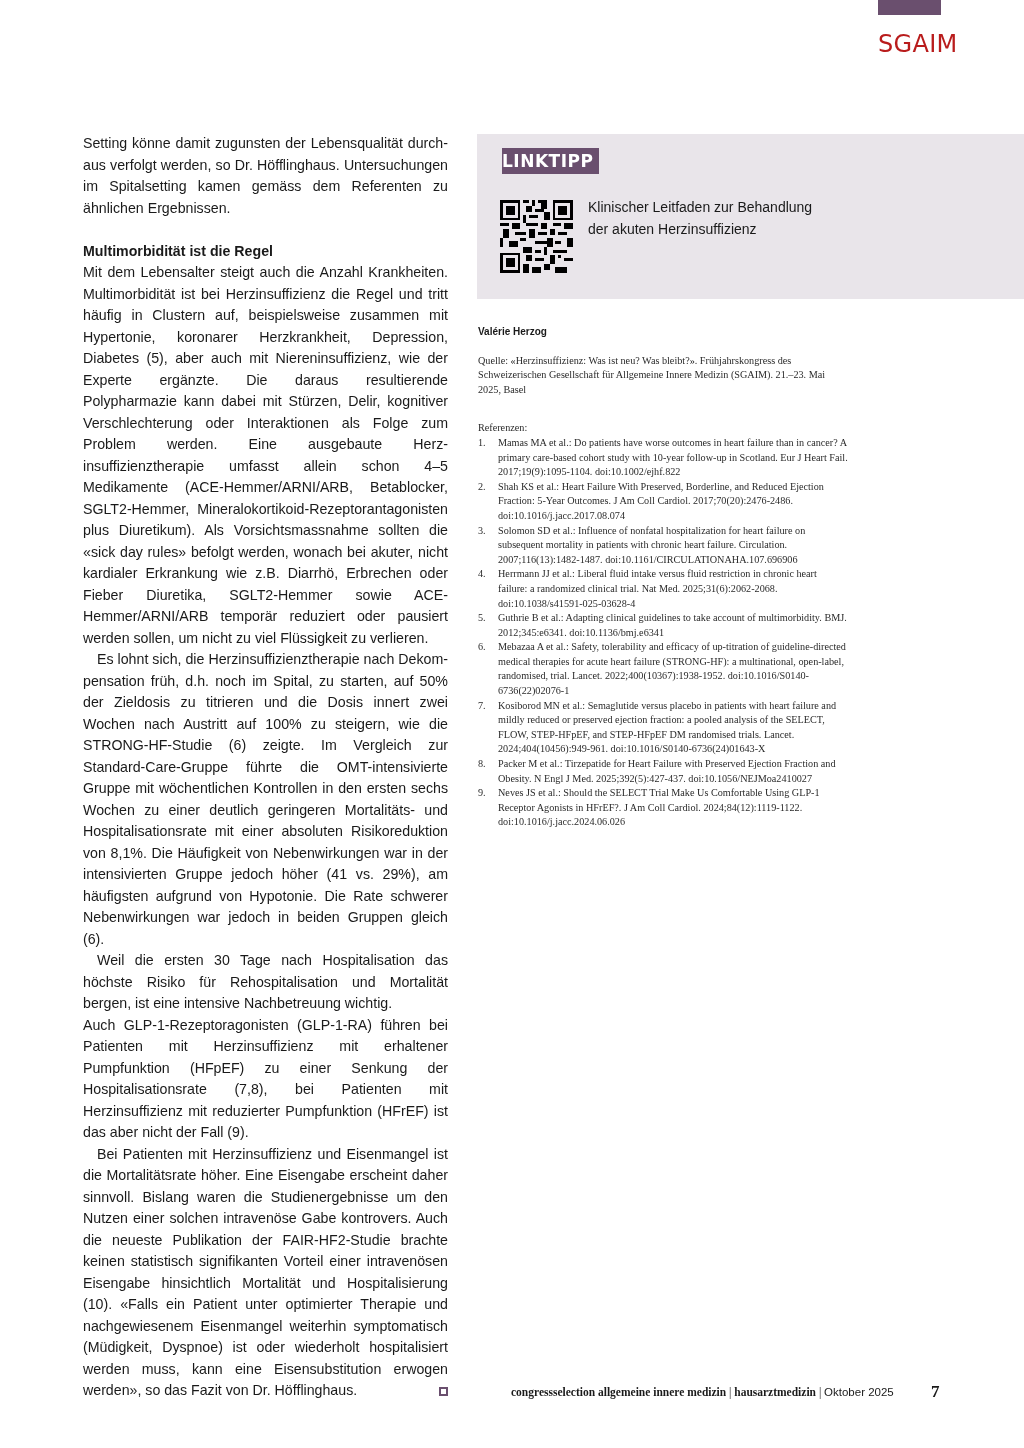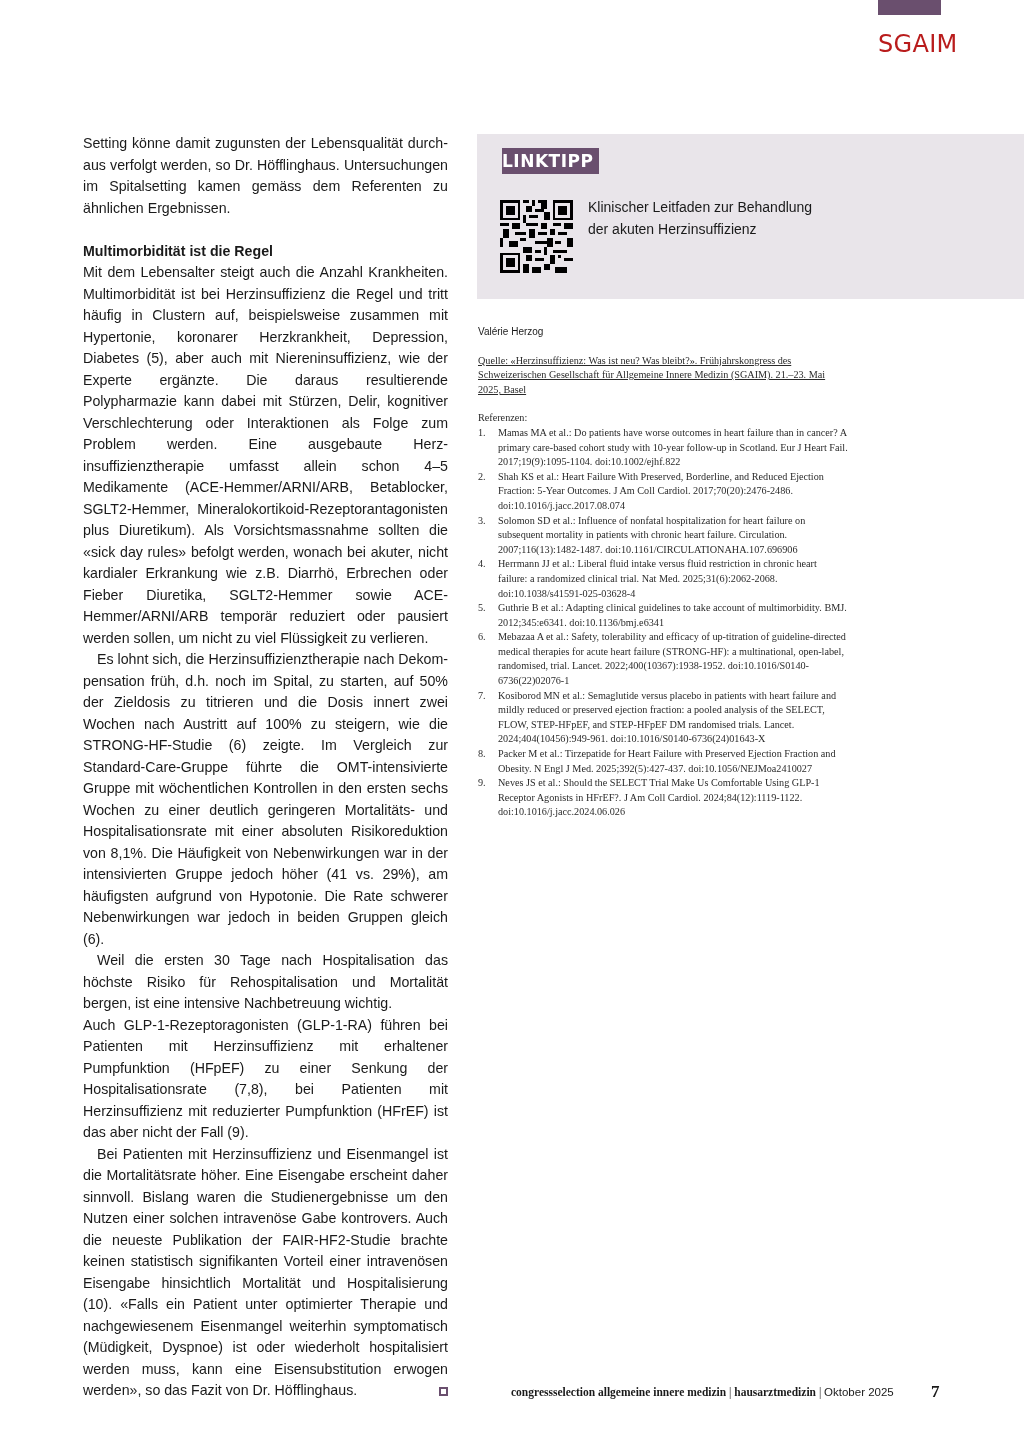--- a/index.html
+++ b/index.html
@@ -14,22 +14,22 @@
     .left-col p.indent { text-indent: 14px; }
     .left-col h3 { font-size: 14.2px; font-weight: bold; line-height: 21.5px; margin-top: 21.5px; }
     .end-mark { display: inline-block; width: 9px; height: 9px; border: 2px solid #6a4f6e; float: right; margin-top: 7px; }
 
     .linktipp-box { position: absolute; left: 477px; top: 134px; width: 547px; height: 165px; background: #e9e5ea; }
     .linktipp-badge { position: absolute; left: 25px; top: 14px; background: #6a4f6e; color: #ffffff; font-family: "DejaVu Sans", sans-serif; font-weight: bold; font-size: 17px; padding: 3px 6px 3px 0; letter-spacing: 0.5px; }
     .qr { position: absolute; left: 23px; top: 66px; width: 73px; height: 73px; }
     .linktipp-text { position: absolute; left: 111px; top: 63px; font-size: 14px; line-height: 21.5px; color: #1a1a1a; }
 
     .right-col { position: absolute; left: 478px; top: 325px; width: 370px; font-family: "Liberation Serif", serif; font-size: 10.2px; line-height: 14.6px; color: #2a2a2a; }
-    .author { font-family: "Liberation Sans", sans-serif; font-weight: normal; font-size: 10px; color: #1a1a1a; margin-bottom: 14px; }
-    .source { margin-bottom: 14px; text-decoration: underline; }
+    .author { font-family: "Liberation Sans", sans-serif; font-weight: bold; font-size: 10px; color: #1a1a1a; margin-bottom: 14px; }
+    .source { margin-bottom: 24px; }
     .refs-title { }
     .refs { list-style: none; }
     .refs li { position: relative; padding-left: 20px; }
     .refs li .num { position: absolute; left: 0; top: 0; }
 
     .footer { position: absolute; left: 471px; top: 1386px; font-family: "Liberation Serif", serif; font-size: 11.5px; color: #1a1a1a; margin-left: 40px; }
     .footer b { font-weight: bold; }
     .footer .date { font-family: "Liberation Sans", sans-serif; font-weight: normal; }
     .page-num { position: absolute; left: 931px; top: 1382px; font-family: "Liberation Serif", serif; font-weight: bold; font-size: 17px; color: #1a1a1a; }
   </style>

